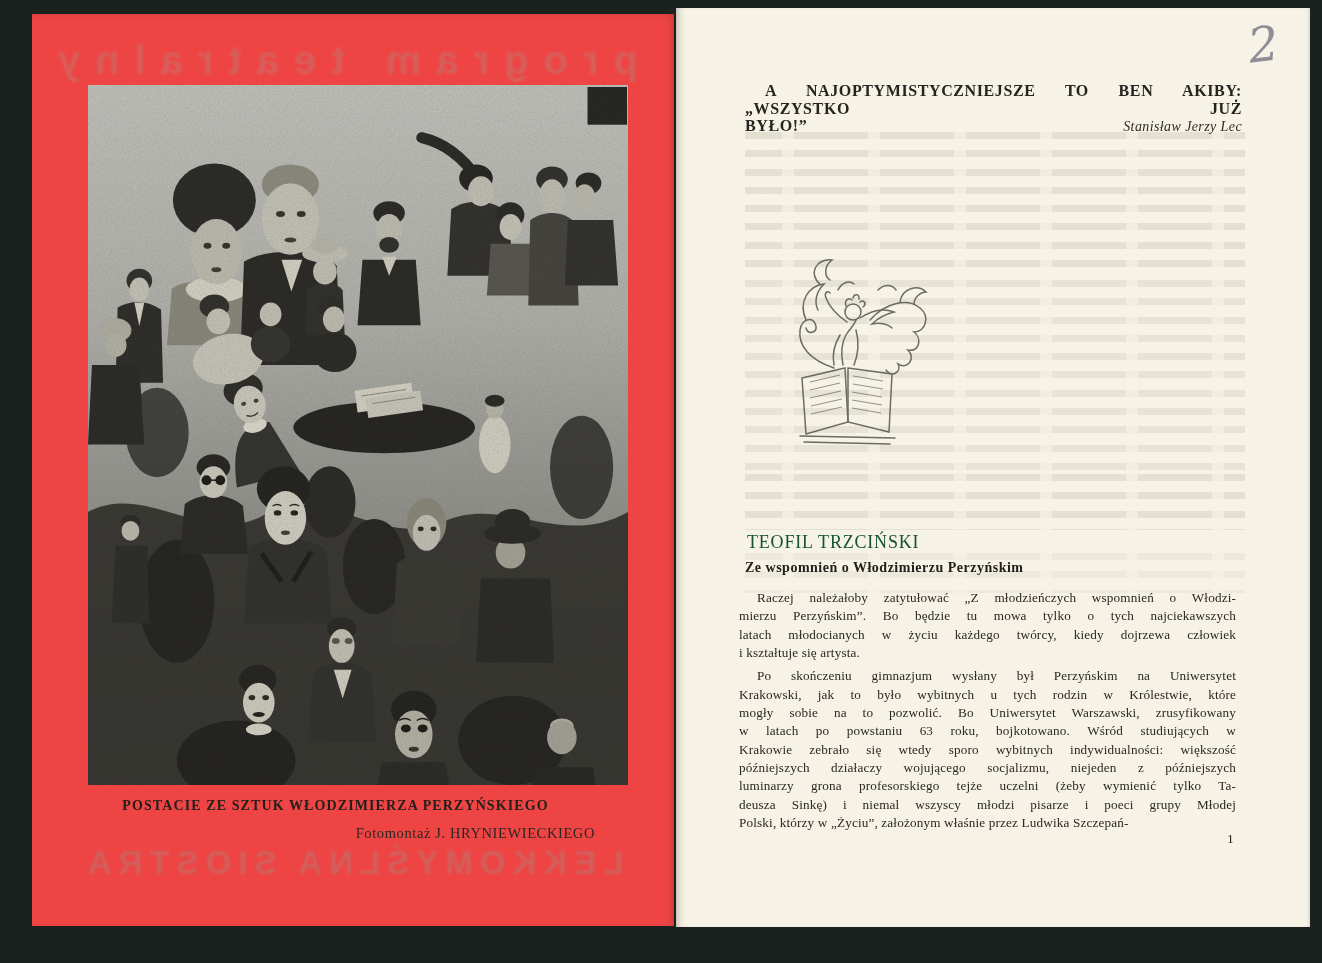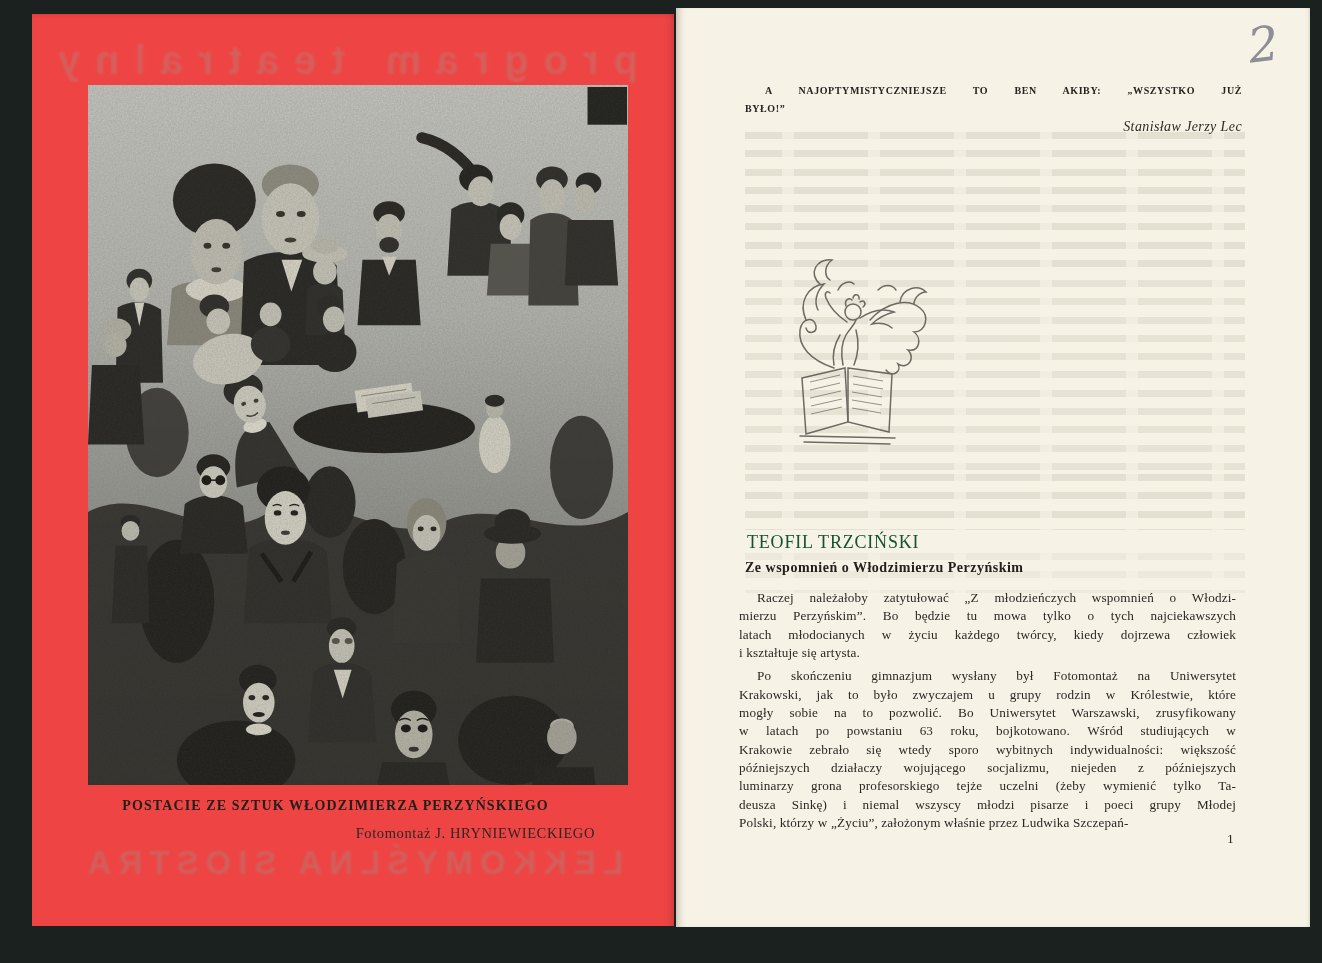--- a/index.html
+++ b/index.html
@@ -18,21 +18,21 @@
   .ghost-bottom{left:46px;top:830px;width:548px;font-size:33px;letter-spacing:7px;color:rgba(152,149,138,.34);}
   .photo{position:absolute;left:56px;top:71px;width:540px;height:700px;filter:blur(.35px) contrast(.97);}
   .photo svg{display:block;width:100%;height:100%;}
   .caption1{position:absolute;left:30px;top:784px;width:547px;text-align:center;
             font-weight:bold;font-size:14px;letter-spacing:1.1px;color:#23201c;}
   .caption2{position:absolute;left:56px;top:811px;width:507px;text-align:right;
             font-size:14.5px;letter-spacing:.6px;color:#2a2723;}
   
   .pencil2{position:absolute;left:572px;top:8px;font-family:"DejaVu Serif",serif;font-style:italic;
            font-size:48px;color:#8e8e97;transform:rotate(-7deg);}
-  .epigraph{position:absolute;left:69px;top:74px;width:497px;font-weight:bold;font-size:10px;
+  .epigraph{position:absolute;left:69px;top:74px;width:497px;font-weight:bold;font-size:16px;
             letter-spacing:.6px;line-height:17.5px;color:#262420;}
   .epigraph .tline:first-child{text-indent:20px;}
   .attribution{position:absolute;left:69px;top:111px;width:497px;text-align:right;font-style:italic;
                font-size:14px;letter-spacing:.4px;color:#2e2b27;}
   .bleed{position:absolute;left:69px;width:500px;filter:blur(.6px);
          background:repeating-linear-gradient(180deg, rgba(124,117,99,.15) 0 7px, rgba(0,0,0,0) 7px 18.3px);
          -webkit-mask-image:repeating-linear-gradient(90deg,#000 0 37px,rgba(0,0,0,.3) 37px 49px,#000 49px 86px);
          mask-image:repeating-linear-gradient(90deg,#000 0 37px,rgba(0,0,0,.3) 37px 49px,#000 49px 86px);}
   .b1{top:124px;height:140px;}
   .b2{top:272px;height:190px;opacity:.85;}
@@ -314,22 +314,22 @@
     <div class="section-title">Ze wspomnień o Włodzimierzu Perzyńskim</div>
 
     <div class="bodytext">
       <div class="para">
           <div class="tline just">Raczej należałoby zatytułować „Z młodzieńczych wspomnień o Włodzi-</div>
           <div class="tline just">mierzu Perzyńskim”. Bo będzie tu mowa tylko o tych najciekawszych</div>
           <div class="tline just">latach młodocianych w życiu każdego twórcy, kiedy dojrzewa człowiek</div>
           <div class="tline">i kształtuje się artysta.</div>
         </div>
       <div class="para">
-          <div class="tline just">Po skończeniu gimnazjum wysłany był Fotomontaż na Uniwersytet</div>
-          <div class="tline just">Krakowski, jak to było zwyczajem u grupy rodzin w Królestwie, które</div>
+          <div class="tline just">Po skończeniu gimnazjum wysłany był Perzyńskim na Uniwersytet</div>
+          <div class="tline just">Krakowski, jak to było wybitnych u tych rodzin w Królestwie, które</div>
           <div class="tline just">mogły sobie na to pozwolić. Bo Uniwersytet Warszawski, zrusyfikowany</div>
           <div class="tline just">w latach po powstaniu 63 roku, bojkotowano. Wśród studiujących w</div>
           <div class="tline just">Krakowie zebrało się wtedy sporo wybitnych indywidualności: większość</div>
           <div class="tline just">późniejszych działaczy wojującego socjalizmu, niejeden z późniejszych</div>
           <div class="tline just">luminarzy grona profesorskiego tejże uczelni (żeby wymienić tylko Ta-</div>
           <div class="tline just">deusza Sinkę) i niemal wszyscy młodzi pisarze i poeci grupy Młodej</div>
           <div class="tline">Polski, którzy w „Życiu”, założonym właśnie przez Ludwika Szczepań-</div>
         </div>
     </div>
 

